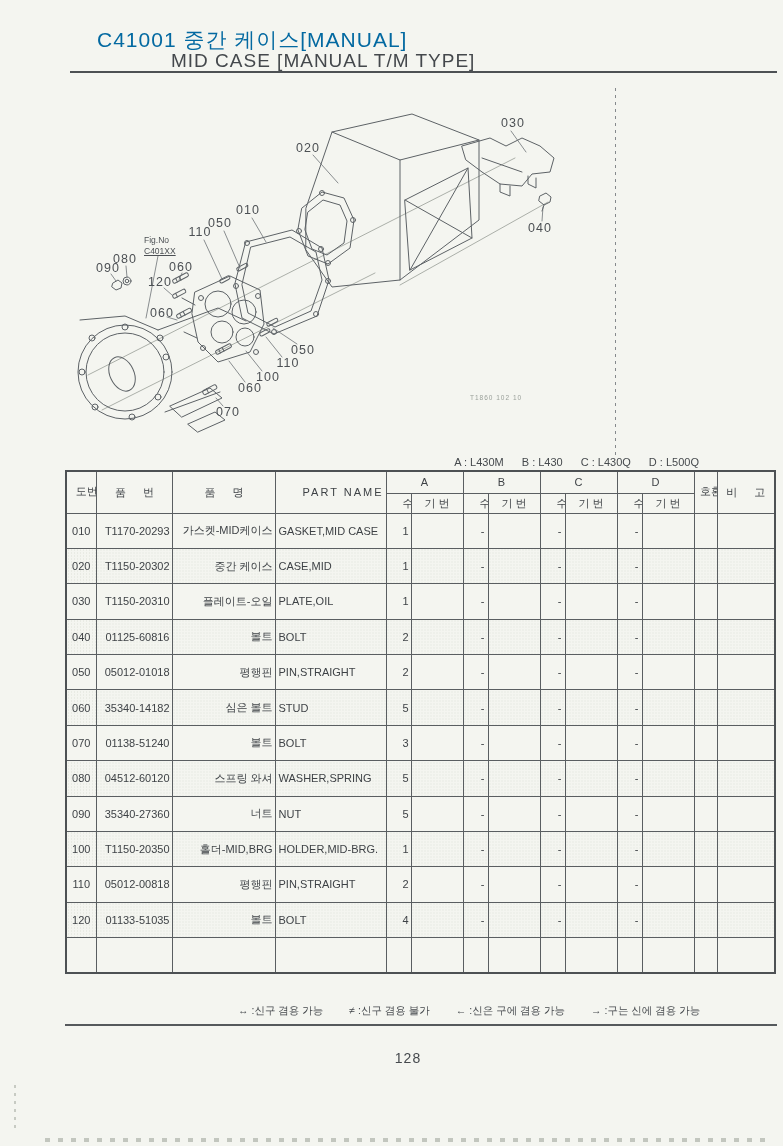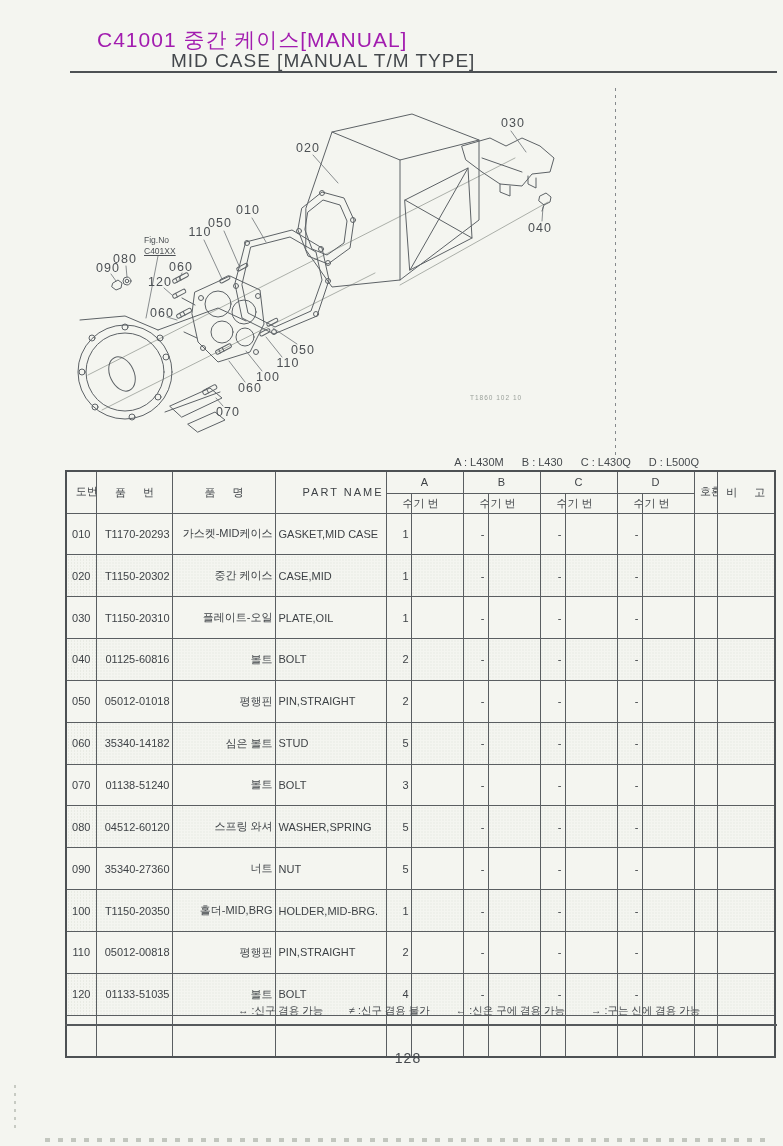--- a/index.html
+++ b/index.html
@@ -3,48 +3,48 @@
 <meta charset="utf-8">
 <style>
   html,body{margin:0;padding:0;}
   body{
     width:783px;height:1146px;position:relative;overflow:hidden;
     background:#f4f5f0;
     font-family:"Liberation Sans","DejaVu Sans",sans-serif;
     color:#3d4145;
   }
   
-  .title-line1{position:absolute;left:97px;top:26px;font-size:21px;letter-spacing:1px;color:#a21caf;white-space:nowrap;}
+  .title-line1{position:absolute;left:97px;top:26px;font-size:21px;letter-spacing:1px;color:#0369a1;white-space:nowrap;}
   .title-line2{position:absolute;left:171px;top:50px;font-size:19px;letter-spacing:1px;color:#44484c;white-space:nowrap;}
   .title-rule{position:absolute;left:70px;top:71px;width:707px;height:2px;background:#4d5154;}
   
   .diagram{position:absolute;left:70px;top:80px;width:512px;height:362px;}
   .diagram svg{position:absolute;left:0;top:0;}
   .callout{position:absolute;transform:translate(-50%,-50%);font-size:12.5px;color:#4c5054;letter-spacing:1px;white-space:nowrap;}
   .figno{position:absolute;left:74px;top:155px;width:44px;text-align:left;font-size:8.5px;color:#4c5054;line-height:1.25;}
   .figno .v{text-decoration:underline;}
   .watermark{position:absolute;left:400px;top:314px;font-size:6.5px;color:#9aa09a;letter-spacing:1px;}
   .vsep{position:absolute;left:615px;top:88px;width:1px;height:367px;
     background:repeating-linear-gradient(180deg,#85898c 0 3px,transparent 3px 7px);}
   
   .models{position:absolute;top:456px;right:84px;font-size:11px;color:#45494d;display:flex;gap:18px;white-space:nowrap;}
   
   .tbl-wrap{position:absolute;left:65px;top:470px;}
-  table{border-collapse:collapse;table-layout:fixed;width:705px;height:588px;background:transparent;}
+  table{border-collapse:collapse;table-layout:fixed;width:705px;height:504px;background:transparent;}
   th,td{border:1px solid #5a5e61;padding:0 2px;font-weight:normal;font-size:11px;color:#3e4246;overflow:hidden;white-space:nowrap;}
   table{border:2px solid #4d5154;}
   thead tr.r1{height:22px;} thead tr.r2{height:20px;}
   tbody tr{height:16.3px;}
   tr.filler td{border-top:none;height:auto;}
   .c-fig{width:30px;text-align:center;}
   .c-pno{width:76px;text-align:right;padding-left:3px;}
   .c-nko{width:103px;text-align:right;padding-left:3px;}
   .c-pnm{width:111px;text-align:left;padding-left:3px;}
   .c-qty{width:25px;text-align:center;padding-left:16px;}
-  .c-ser{width:52px;text-align:left;}
+  .c-ser{width:52px;text-align:center;}
   .c-cmp{width:23px;text-align:center;}
   .c-rem{width:58px;text-align:center;}
   th .stack{display:inline-block;width:1em;word-break:break-all;line-height:1.25;}
   th.h-ws{word-spacing:14px;} th.h-pn{letter-spacing:2px;}
   tbody tr.noise td{background-image:radial-gradient(#dde0d7 1px,transparent 1px);background-size:3px 3px;}
   
   .legend{position:absolute;left:238px;top:1004px;display:flex;gap:26px;font-size:10.5px;color:#45494d;white-space:nowrap;}
   .legend .sym{margin-right:3px;}
   .legend-rule{position:absolute;left:65px;top:1024px;width:712px;height:2px;background:#55595c;}
   .pageno{position:absolute;left:0;top:1050px;width:816px;text-align:center;font-size:14px;letter-spacing:1px;color:#45494d;}

